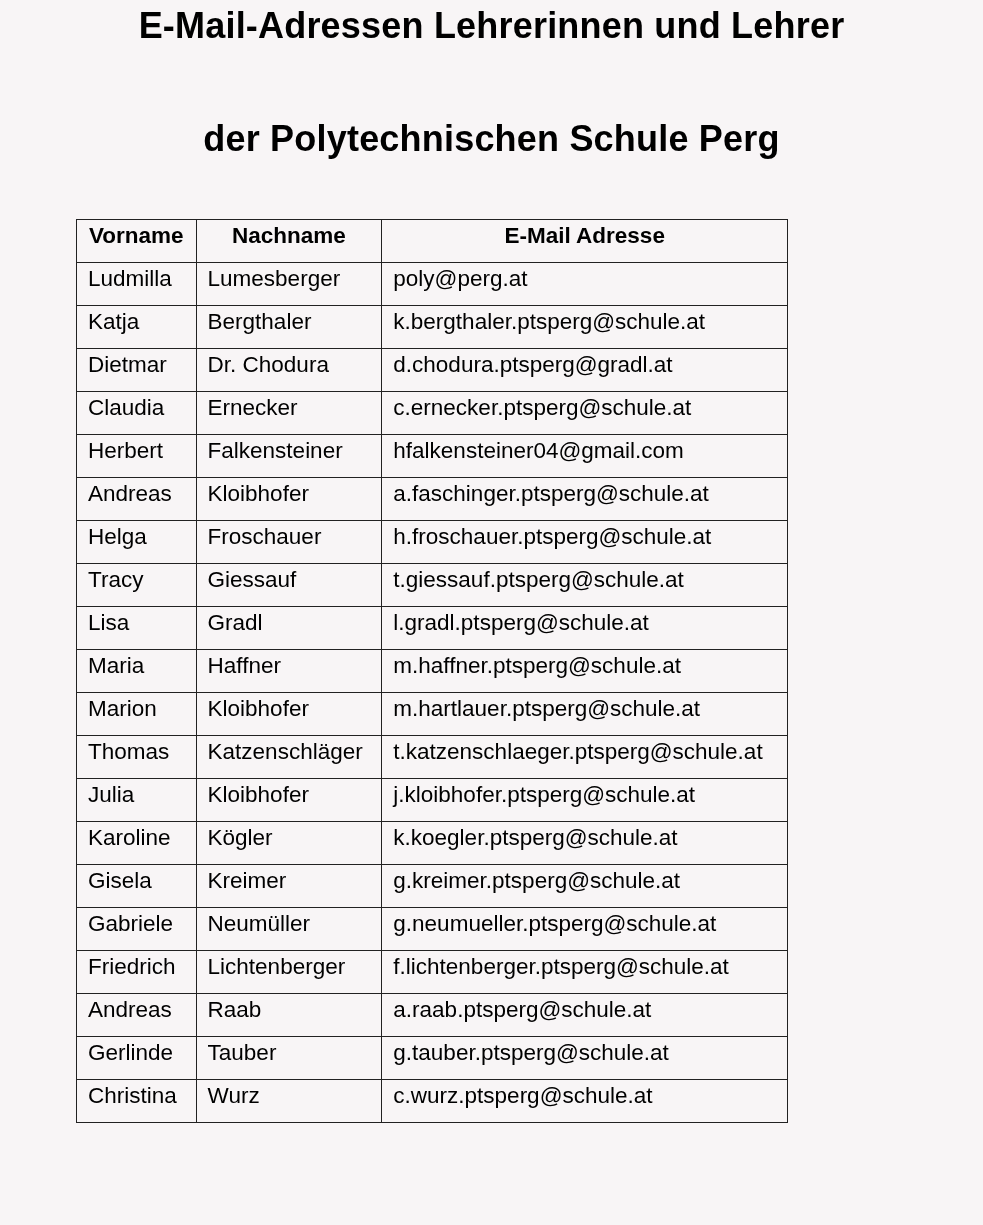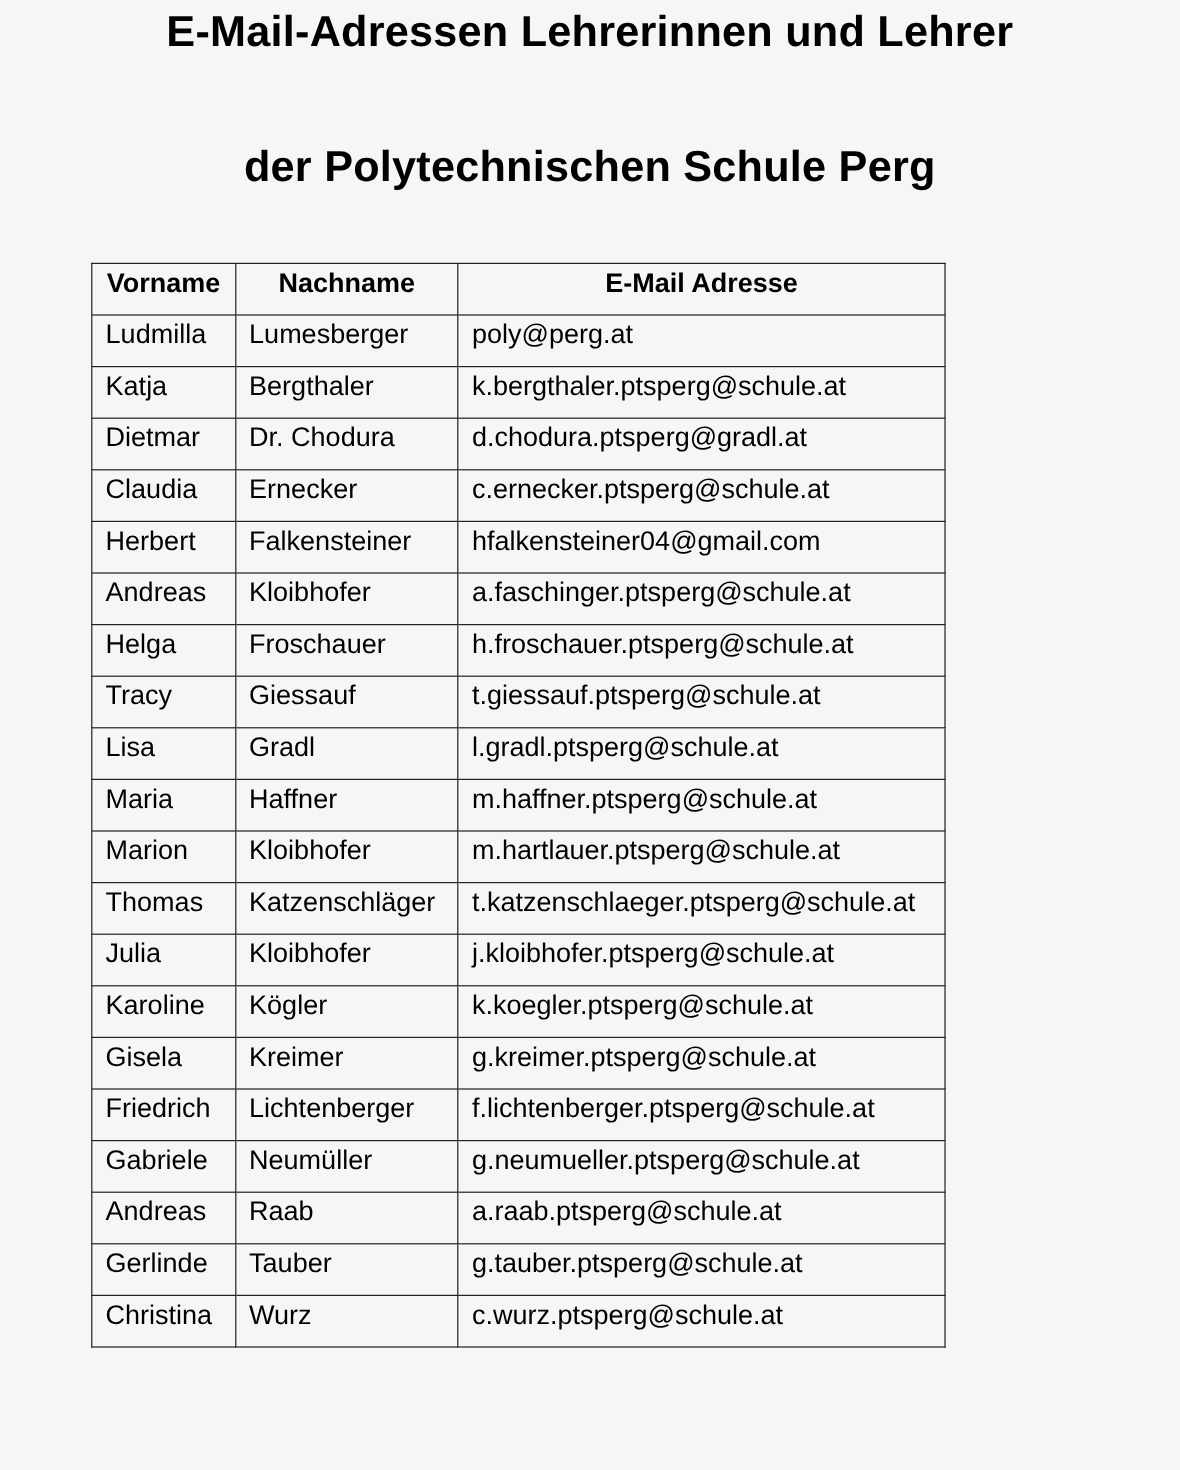--- a/index.html
+++ b/index.html
@@ -102,28 +102,28 @@
         <td>Karoline</td>
         <td>Kögler</td>
         <td>k.koegler.ptsperg@schule.at</td>
       </tr>
       <tr>
         <td>Gisela</td>
         <td>Kreimer</td>
         <td>g.kreimer.ptsperg@schule.at</td>
       </tr>
       <tr>
+        <td>Gabriele</td>
+        <td>Neumüller</td>
+        <td>g.neumueller.ptsperg@schule.at</td>
+      </tr>
+      <tr>
         <td>Friedrich</td>
         <td>Lichtenberger</td>
         <td>f.lichtenberger.ptsperg@schule.at</td>
-      </tr>
-      <tr>
-        <td>Gabriele</td>
-        <td>Neumüller</td>
-        <td>g.neumueller.ptsperg@schule.at</td>
       </tr>
       <tr>
         <td>Andreas</td>
         <td>Raab</td>
         <td>a.raab.ptsperg@schule.at</td>
       </tr>
       <tr>
         <td>Gerlinde</td>
         <td>Tauber</td>
         <td>g.tauber.ptsperg@schule.at</td>

